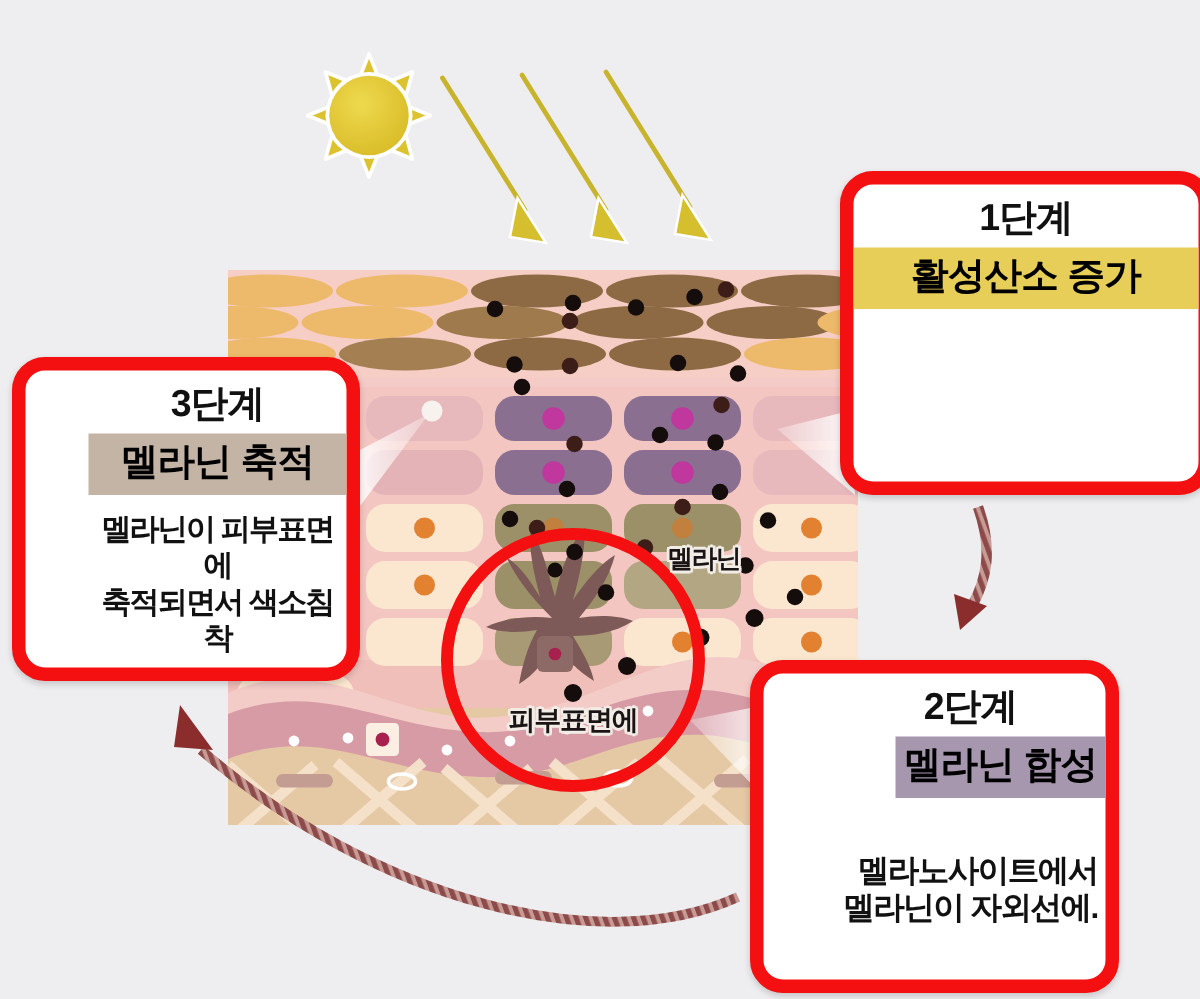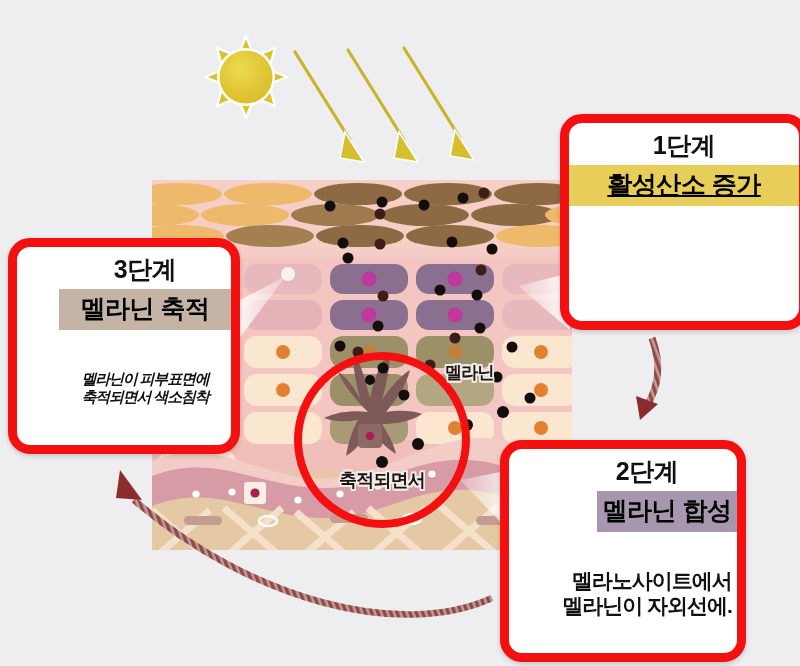--- a/index.html
+++ b/index.html
@@ -52,26 +52,26 @@
     font-size:19px;
     line-height:1.22;
     letter-spacing:-1px;
     padding:11px 4px 9px;
     flex:1;
     display:flex;align-items:center;justify-content:center;
   }
 
   
   #step1{left:560px;top:114px;width:248px;height:216px;}
-  #step1 .step-band{background:#e7ce58;text-decoration:underline;}
+  #step1 .step-band{background:#e7ce58;}
   #step2{left:500px;top:440px;width:246px;height:222px;padding-left:48px;}
   #step2 .step-band{background:#a697af;margin-left:40px;}
   #step3{left:8px;top:238px;width:232px;height:216px;padding-left:42px;}
   #step3 .step-band{background:#c3b4a5;}
-  #step3 .step-desc{font-size:15px;letter-spacing:-1.2px;font-style:italic;}
+  #step3 .step-desc{font-size:20px;letter-spacing:-1.2px;}
   #step2 .step-desc{font-size:21px;text-align:right;}
 
   
   .fig-label{
     position:absolute;
     font-weight:bold;
     color:#1a1414;
     font-size:17px;
     letter-spacing:-0.8px;
     white-space:nowrap;
@@ -315,21 +315,21 @@
       <polygon points="640,420 636,396 658,404" fill="#8c2d2d"></polygon>
     </g>
 
     <g>
       <path d="M492,598 C400,640 250,600 134,500" stroke="url(#stripeArrow)" stroke-width="6.5" fill="none"></path>
       <polygon points="120,470 142,500 116,498" fill="#8c2d2d"></polygon>
     </g>
   </svg>
 
   <div class="fig-label" id="label-melanin">멜라닌</div>
-  <div class="fig-label" id="label-melanocyte">축적되면서</div>
+  <div class="fig-label" id="label-melanocyte">피부표면에</div>
 
   <div class="step-box" id="step1">
     <div class="step-title">1단계</div>
     <div class="step-band">활성산소 증가</div>
   </div>
 
   <div class="step-box" id="step2">
     <div class="step-title">2단계</div>
     <div class="step-band">멜라닌 합성</div>
     <div class="step-desc">

